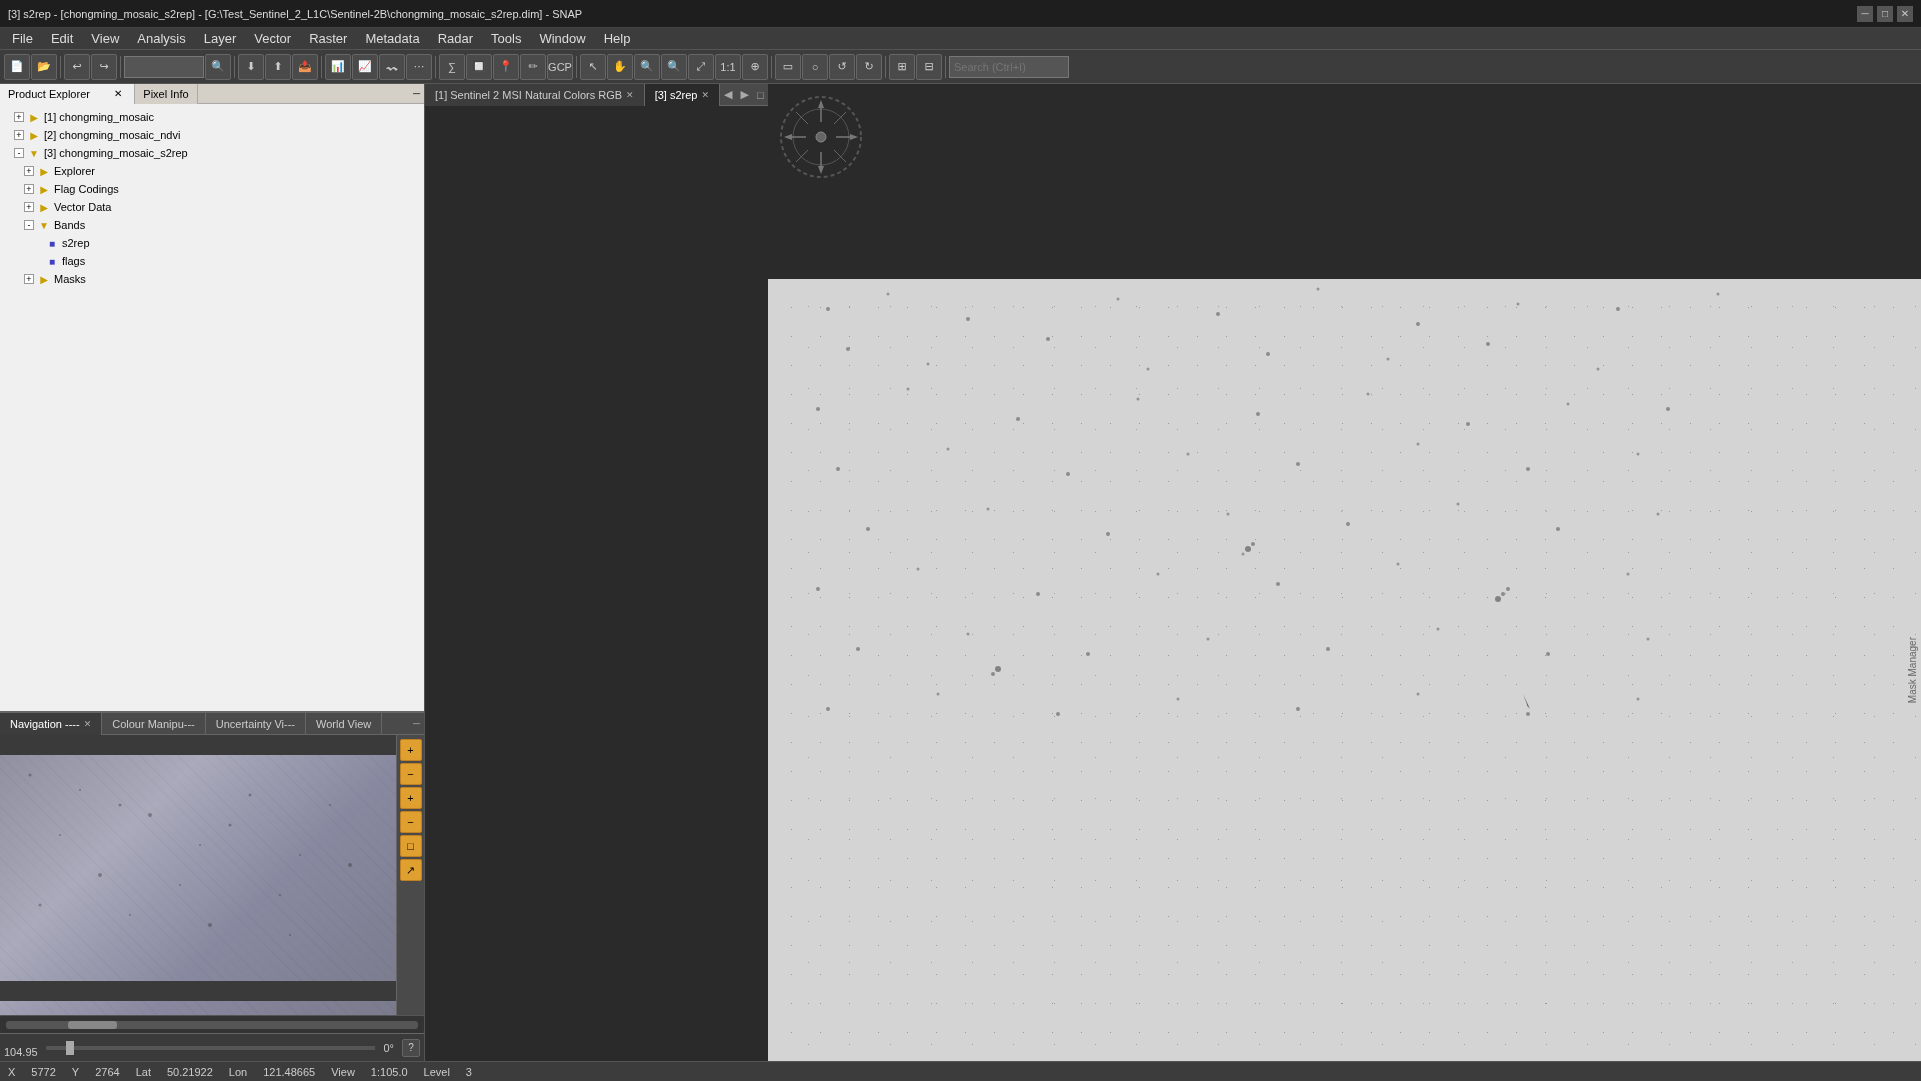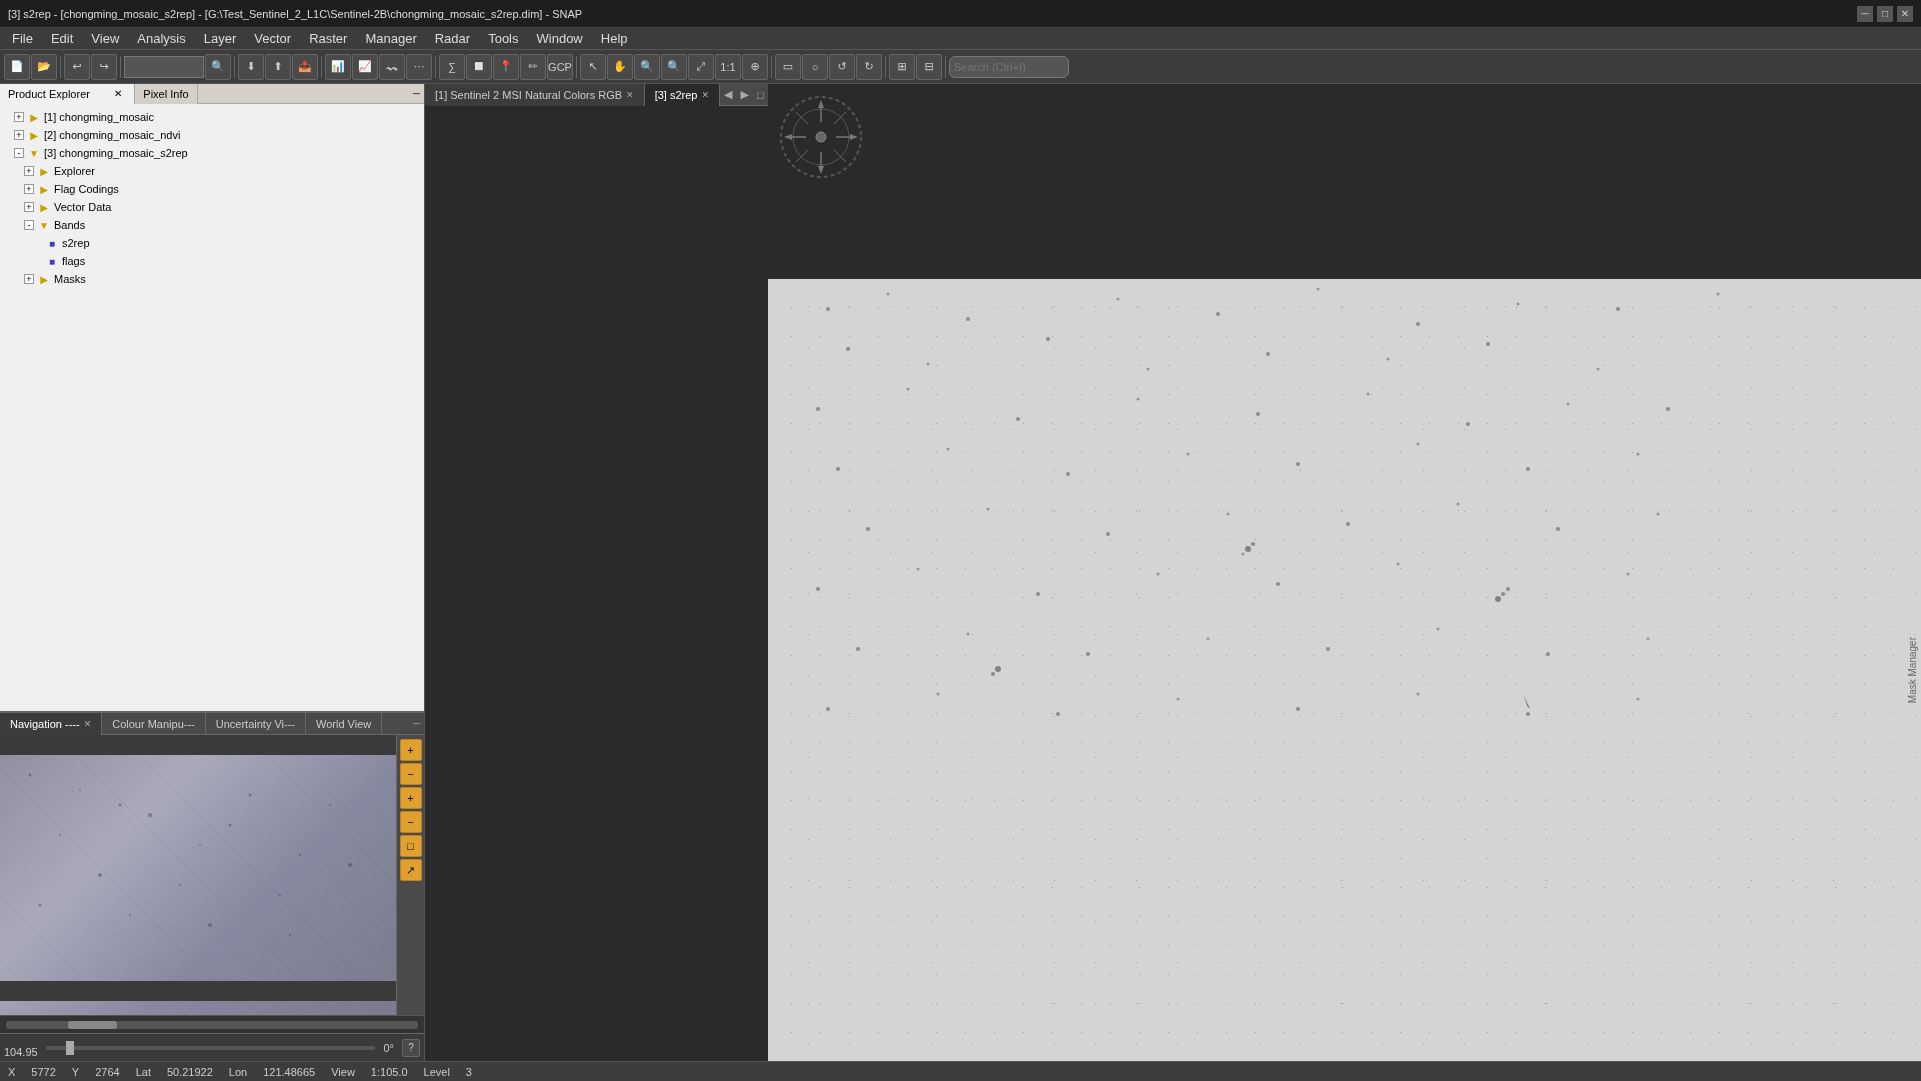--- a/index.html
+++ b/index.html
@@ -370,21 +370,21 @@
 </div>
 
 <div id="menubar">
   <span class="menu-item">File</span>
   <span class="menu-item">Edit</span>
   <span class="menu-item">View</span>
   <span class="menu-item">Analysis</span>
   <span class="menu-item">Layer</span>
   <span class="menu-item">Vector</span>
   <span class="menu-item">Raster</span>
-  <span class="menu-item">Manager</span>
+  <span class="menu-item">Metadata</span>
   <span class="menu-item">Radar</span>
   <span class="menu-item">Tools</span>
   <span class="menu-item">Window</span>
   <span class="menu-item">Help</span>
 </div>
 
 <div id="toolbar">
   <button class="tool-btn">📄</button>
   <button class="tool-btn">📂</button>
   <div class="tool-separator"></div>
@@ -418,21 +418,21 @@
   <button class="tool-btn">⊕</button>
   <div class="tool-separator"></div>
   <button class="tool-btn">▭</button>
   <button class="tool-btn">○</button>
   <button class="tool-btn">↺</button>
   <button class="tool-btn">↻</button>
   <div class="tool-separator"></div>
   <button class="tool-btn">⊞</button>
   <button class="tool-btn">⊟</button>
   <div class="tool-separator"></div>
-  <input type="text" class="tool-input" style="width: 120px; border-radius: 6px;" placeholder="Search (Ctrl+I)">
+  <input type="text" class="tool-input" style="width: 120px;" placeholder="Search (Ctrl+I)">
 </div>
 
 <div id="main-content">
 
   <div id="left-panel">
 
     <div id="product-explorer">
       <div id="product-explorer-header">
         <div class="panel-tab active">
           <span>Product Explorer</span>

